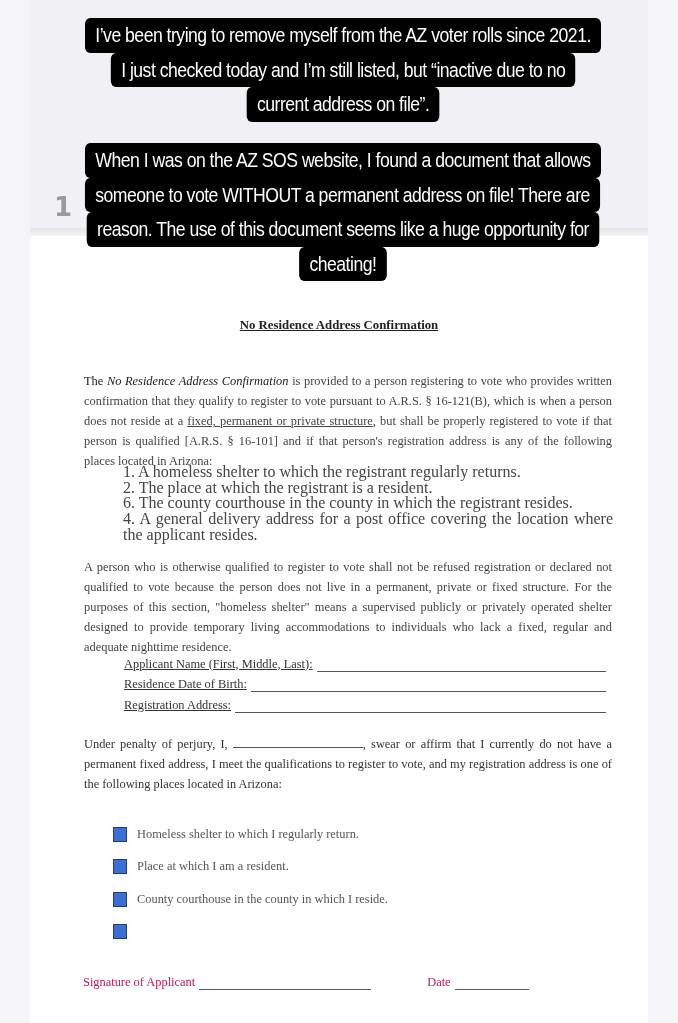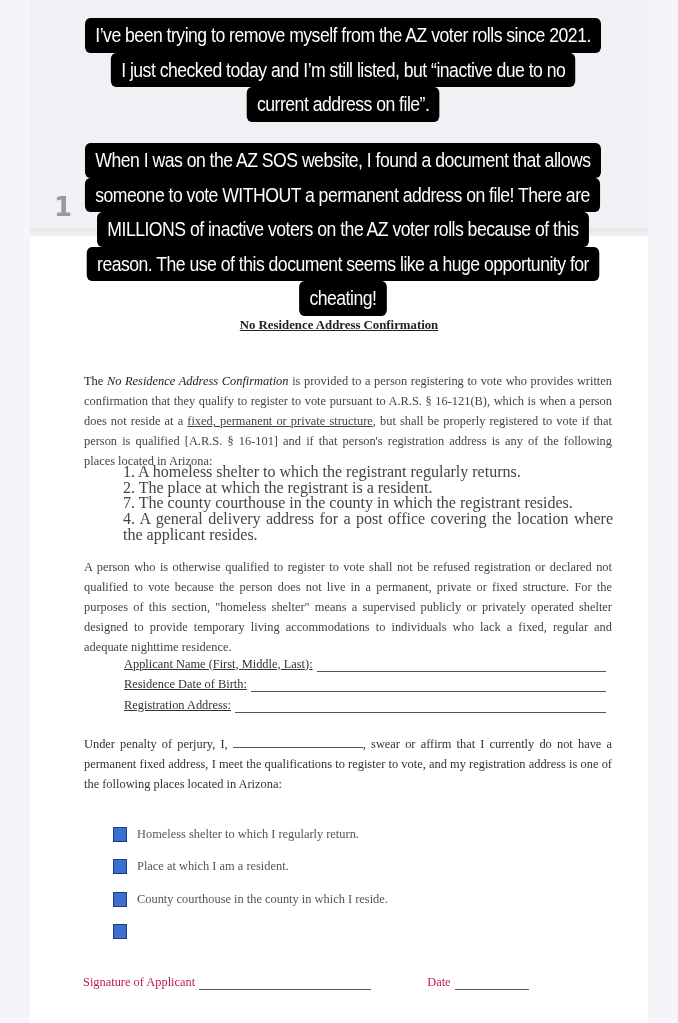--- a/index.html
+++ b/index.html
@@ -92,35 +92,34 @@
 
 <div class="caption cap1">
   <div><span class="cap-line">I’ve been trying to remove myself from the AZ voter rolls since 2021.</span></div>
   <div><span class="cap-line">I just checked today and I’m still listed, but “inactive due to no</span></div>
   <div><span class="cap-line">current address on file”.</span></div>
 </div>
 
 <div class="caption cap2">
   <div><span class="cap-line">When I was on the AZ SOS website, I found a document that allows</span></div>
   <div><span class="cap-line">someone to vote WITHOUT a permanent address on file! There are</span></div>
-  <div><span class="cap-line">MILLIONS of inactive voters on the AZ voter rolls because of this</span></div>
   <div><span class="cap-line">reason. The use of this document seems like a huge opportunity for</span></div>
   <div><span class="cap-line">cheating!</span></div>
 </div>
 
 <div class="doc-title">No Residence Address Confirmation</div>
 
 <div class="doc para p1">
   <span class="lead">The </span><i class="lead">No Residence Address Confirmation</i><span> is provided to a person registering to vote who provides written confirmation that they qualify to register to vote pursuant to A.R.S. § 16-121(B), which is when a person does not reside at a </span><span class="u">fixed, permanent or private structure</span><span>, but shall be properly registered to vote if that person is qualified [A.R.S. § 16-101] and if that person's registration address is any of the following places located in Arizona:</span>
 </div>
 
 <div class="list">
   <div>1. A homeless shelter to which the registrant regularly returns.</div>
   <div>2. The place at which the registrant is a resident.</div>
-  <div>7. The county courthouse in the county in which the registrant resides.</div>
+  <div>6. The county courthouse in the county in which the registrant resides.</div>
   <div>4. A general delivery address for a post office covering the location where the applicant resides.</div>
 </div>
 
 <div class="doc para p2">A person who is otherwise qualified to register to vote shall not be refused registration or declared not qualified to vote because the person does not live in a permanent, private or fixed structure. For the purposes of this section, "homeless shelter" means a supervised publicly or privately operated shelter designed to provide temporary living accommodations to individuals who lack a fixed, regular and adequate nighttime residence.</div>
 
 <div class="fields">
   <div class="field-row">
     <span>Applicant Name (First, Middle, Last):</span>
     <span class="field-line"></span>
   </div>

